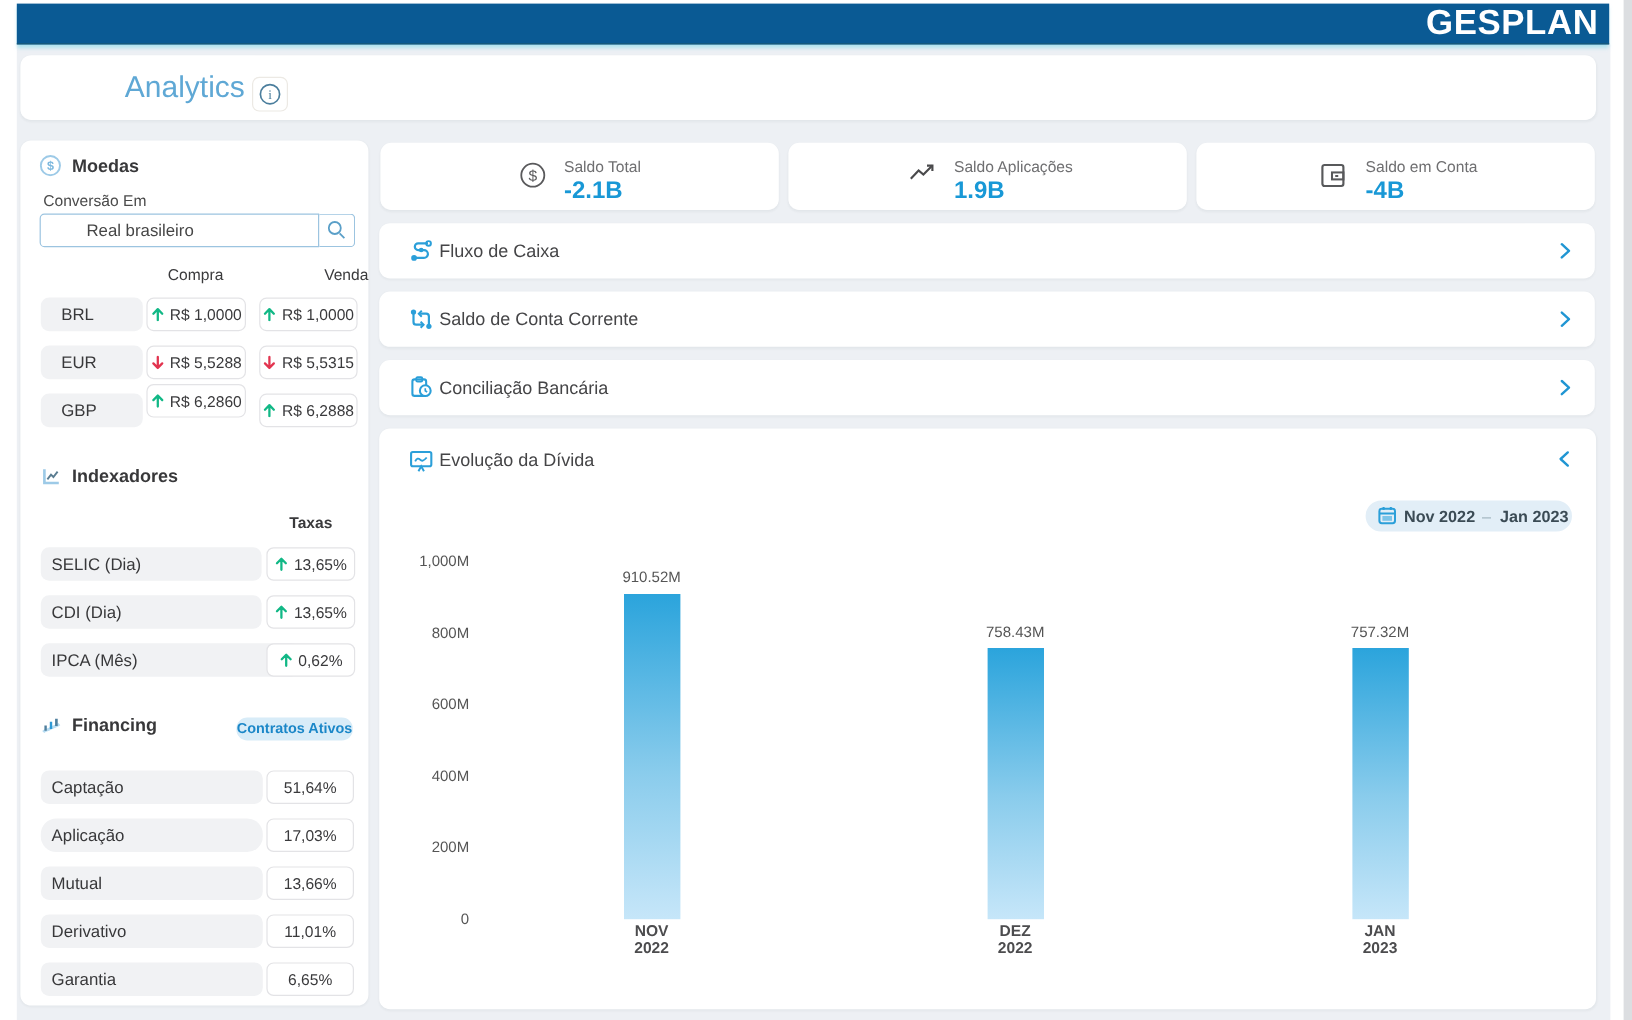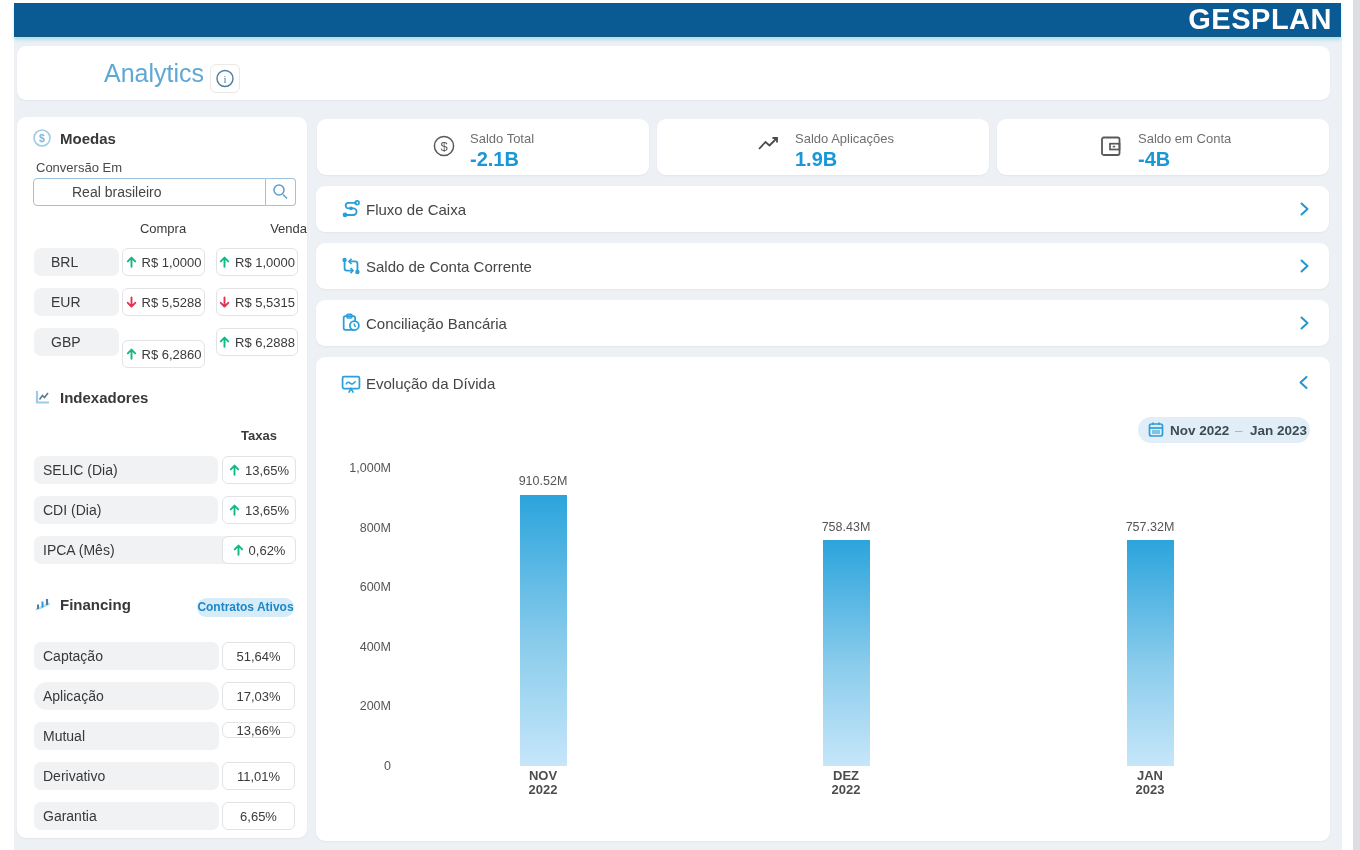--- a/index.html
+++ b/index.html
@@ -68,21 +68,21 @@
         <path d="M5.5 10.8 V2 M1.8 5.4 L5.5 1.6 L9.2 5.4" fill="none" stroke="#12b886" stroke-width="1.9" stroke-linecap="round" stroke-linejoin="round"></path>
       </svg>R$ 1,0000</div>
   <div class="pill" style="left:34px;top:288px;width:85px;height:28px;padding-left:17px;">EUR</div>
   <div class="vbox" style="left:122px;top:288px;width:83px;height:28px;"><svg style="margin-right:5px" width="11" height="12" viewBox="0 0 11 12">
         <path d="M5.5 1.4 V10.2 M1.8 6.8 L5.5 10.6 L9.2 6.8" fill="none" stroke="#e2344f" stroke-width="1.9" stroke-linecap="round" stroke-linejoin="round"></path>
       </svg>R$ 5,5288</div>
   <div class="vbox" style="left:216px;top:288px;width:82px;height:28px;"><svg style="margin-right:5px" width="11" height="12" viewBox="0 0 11 12">
         <path d="M5.5 1.4 V10.2 M1.8 6.8 L5.5 10.6 L9.2 6.8" fill="none" stroke="#e2344f" stroke-width="1.9" stroke-linecap="round" stroke-linejoin="round"></path>
       </svg>R$ 5,5315</div>
   <div class="pill" style="left:34px;top:328px;width:85px;height:28px;padding-left:17px;">GBP</div>
-  <div class="vbox" style="left:122px;top:340px;width:83px;height:28px;align-items:center;"><svg style="margin-right:5px" width="11" height="12" viewBox="0 0 11 12">
+  <div class="vbox" style="left:122px;top:320px;width:83px;height:28px;align-items:center;"><svg style="margin-right:5px" width="11" height="12" viewBox="0 0 11 12">
         <path d="M5.5 10.8 V2 M1.8 5.4 L5.5 1.6 L9.2 5.4" fill="none" stroke="#12b886" stroke-width="1.9" stroke-linecap="round" stroke-linejoin="round"></path>
       </svg>R$ 6,2860</div>
   <div class="vbox" style="left:216px;top:328px;width:82px;height:28px;"><svg style="margin-right:5px" width="11" height="12" viewBox="0 0 11 12">
         <path d="M5.5 10.8 V2 M1.8 5.4 L5.5 1.6 L9.2 5.4" fill="none" stroke="#12b886" stroke-width="1.9" stroke-linecap="round" stroke-linejoin="round"></path>
       </svg>R$ 6,2888</div>
 
   <svg class="abs" style="left:33px;top:388px;" width="18" height="18" viewBox="0 0 18 18">
       <path d="M4 3 v11.5 h12" fill="none" stroke="#9dcae7" stroke-width="2.2"></path>
       <path d="M6.5 11.5 L9.5 7.5 L11.5 9.5 L15 5" fill="none" stroke="#5b7d91" stroke-width="1.6"></path>
     </svg>
@@ -107,21 +107,21 @@
       <line x1="9.5" y1="5.5" x2="9.5" y2="11.5" stroke="#2f9ad6" stroke-width="2"></line>
       <line x1="14" y1="3" x2="14" y2="9" stroke="#4f7f9e" stroke-width="2.2"></line>
     </svg>
   <div class="abs sec-title" style="left:60px;top:596px;">Financing</div>
   <div class="abs" style="left:197px;top:598px;width:97px;height:19px;background:#d8ecf8;border-radius:9px;text-align:center;line-height:19px;font-size:12px;font-weight:bold;color:#1b87c8;">Contratos Ativos</div>
   <div class="pill" style="left:34px;top:642px;width:185px;height:28px;padding-left:9px;">Captação</div>
   <div class="vbox" style="left:222px;top:642px;width:73px;height:28px;">51,64%</div>
   <div class="pill" style="left:34px;top:682px;width:185px;height:28px;padding-left:9px;border-radius:13px;">Aplicação</div>
   <div class="vbox" style="left:222px;top:682px;width:73px;height:28px;">17,03%</div>
   <div class="pill" style="left:34px;top:722px;width:185px;height:28px;padding-left:9px;">Mutual</div>
-  <div class="vbox" style="left:222px;top:722px;width:73px;height:16px;">13,66%</div>
+  <div class="vbox" style="left:222px;top:722px;width:73px;height:28px;">13,66%</div>
   <div class="pill" style="left:34px;top:762px;width:185px;height:28px;padding-left:9px;">Derivativo</div>
   <div class="vbox" style="left:222px;top:762px;width:73px;height:28px;">11,01%</div>
   <div class="pill" style="left:34px;top:802px;width:185px;height:28px;padding-left:9px;">Garantia</div>
   <div class="vbox" style="left:222px;top:802px;width:73px;height:28px;">6,65%</div>
 
   <div class="panel" style="left:317px;top:119px;width:332px;height:56px;"></div>
   <svg class="abs" style="left:433px;top:135px;" width="22" height="22" viewBox="0 0 22 22">
       <circle cx="11" cy="11" r="9.6" fill="none" stroke="#5a5a5c" stroke-width="1.5"></circle>
       <text x="11" y="15.5" font-size="13" fill="#5a5a5c" text-anchor="middle">$</text>
     </svg>

